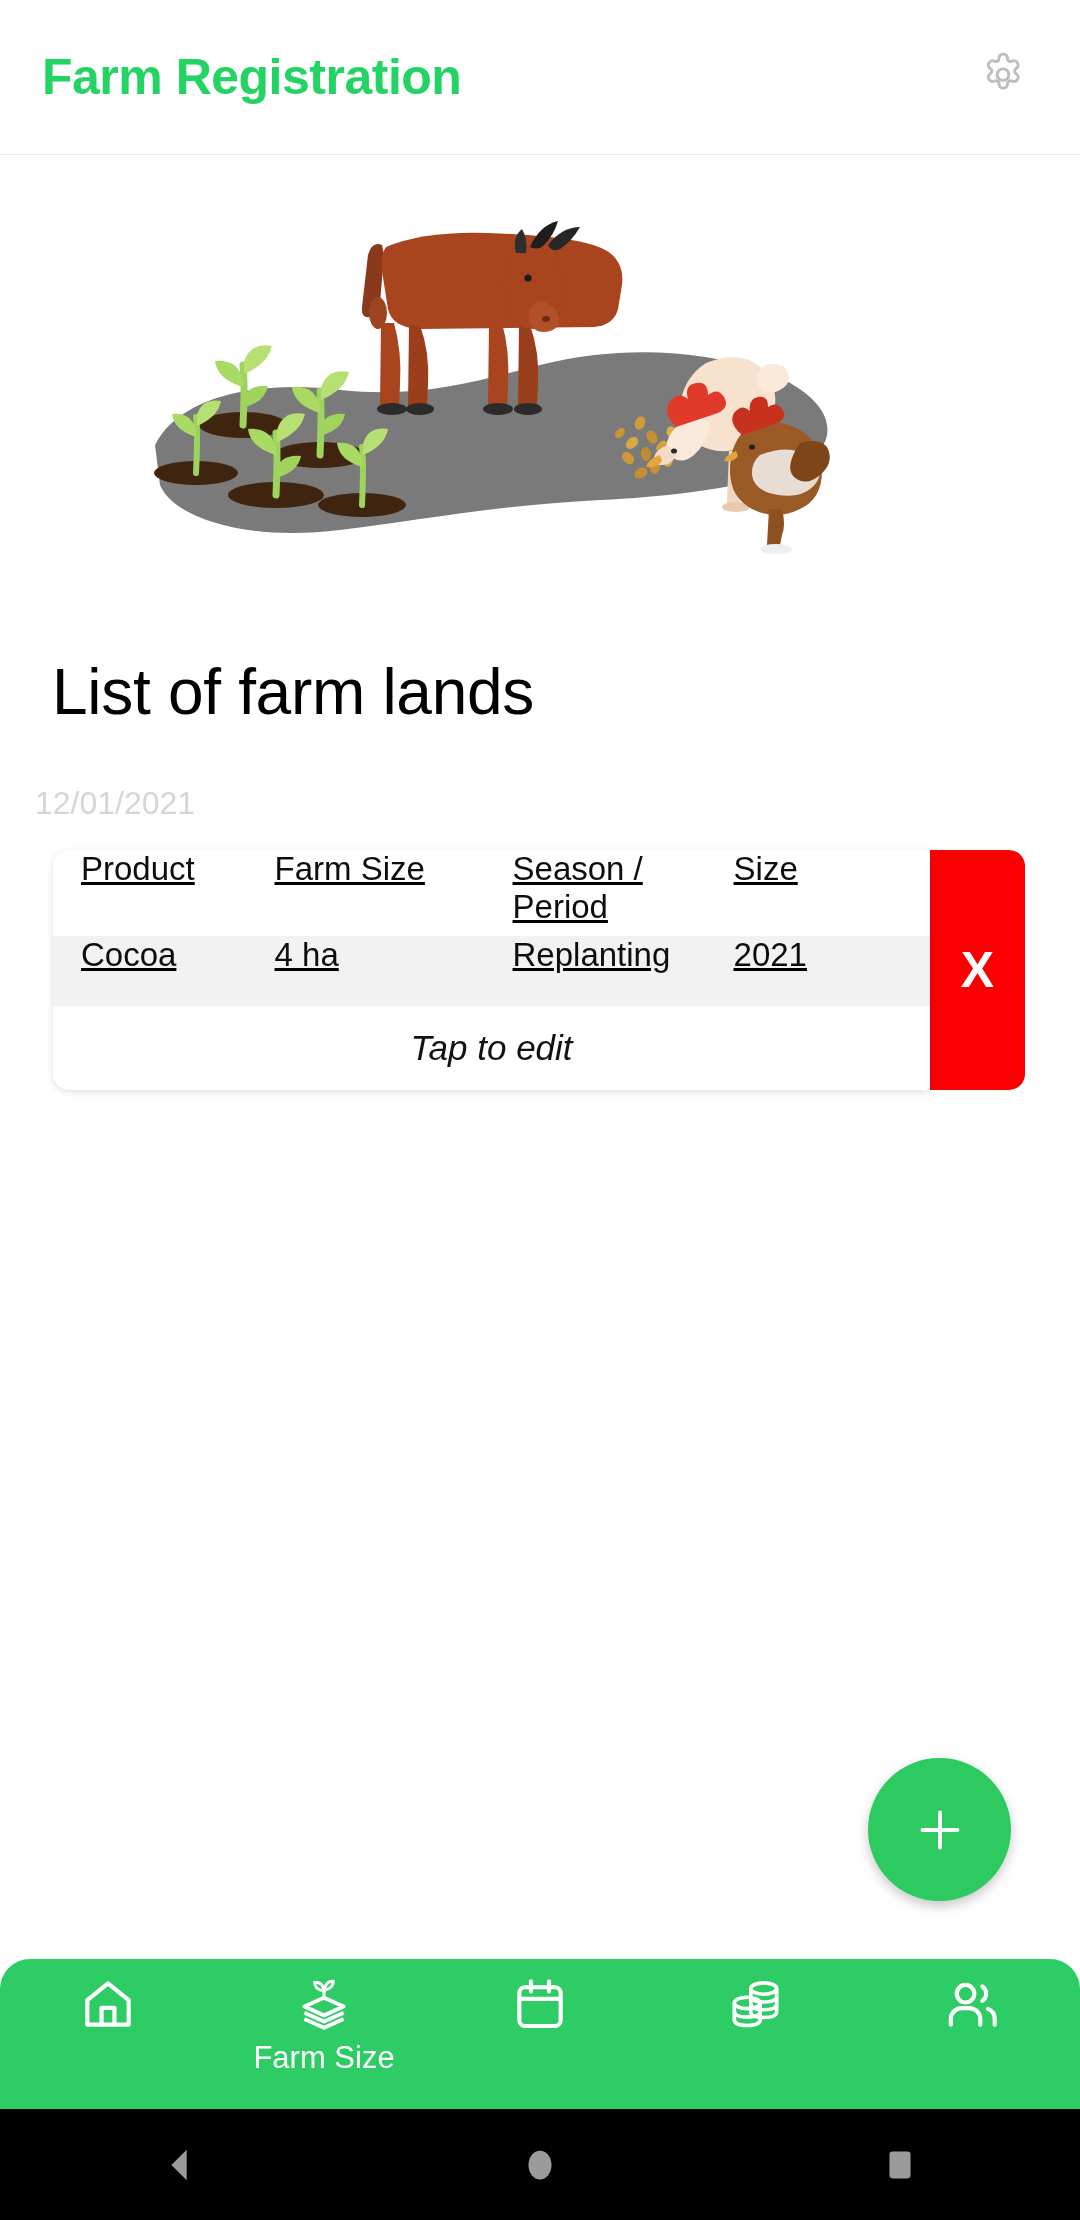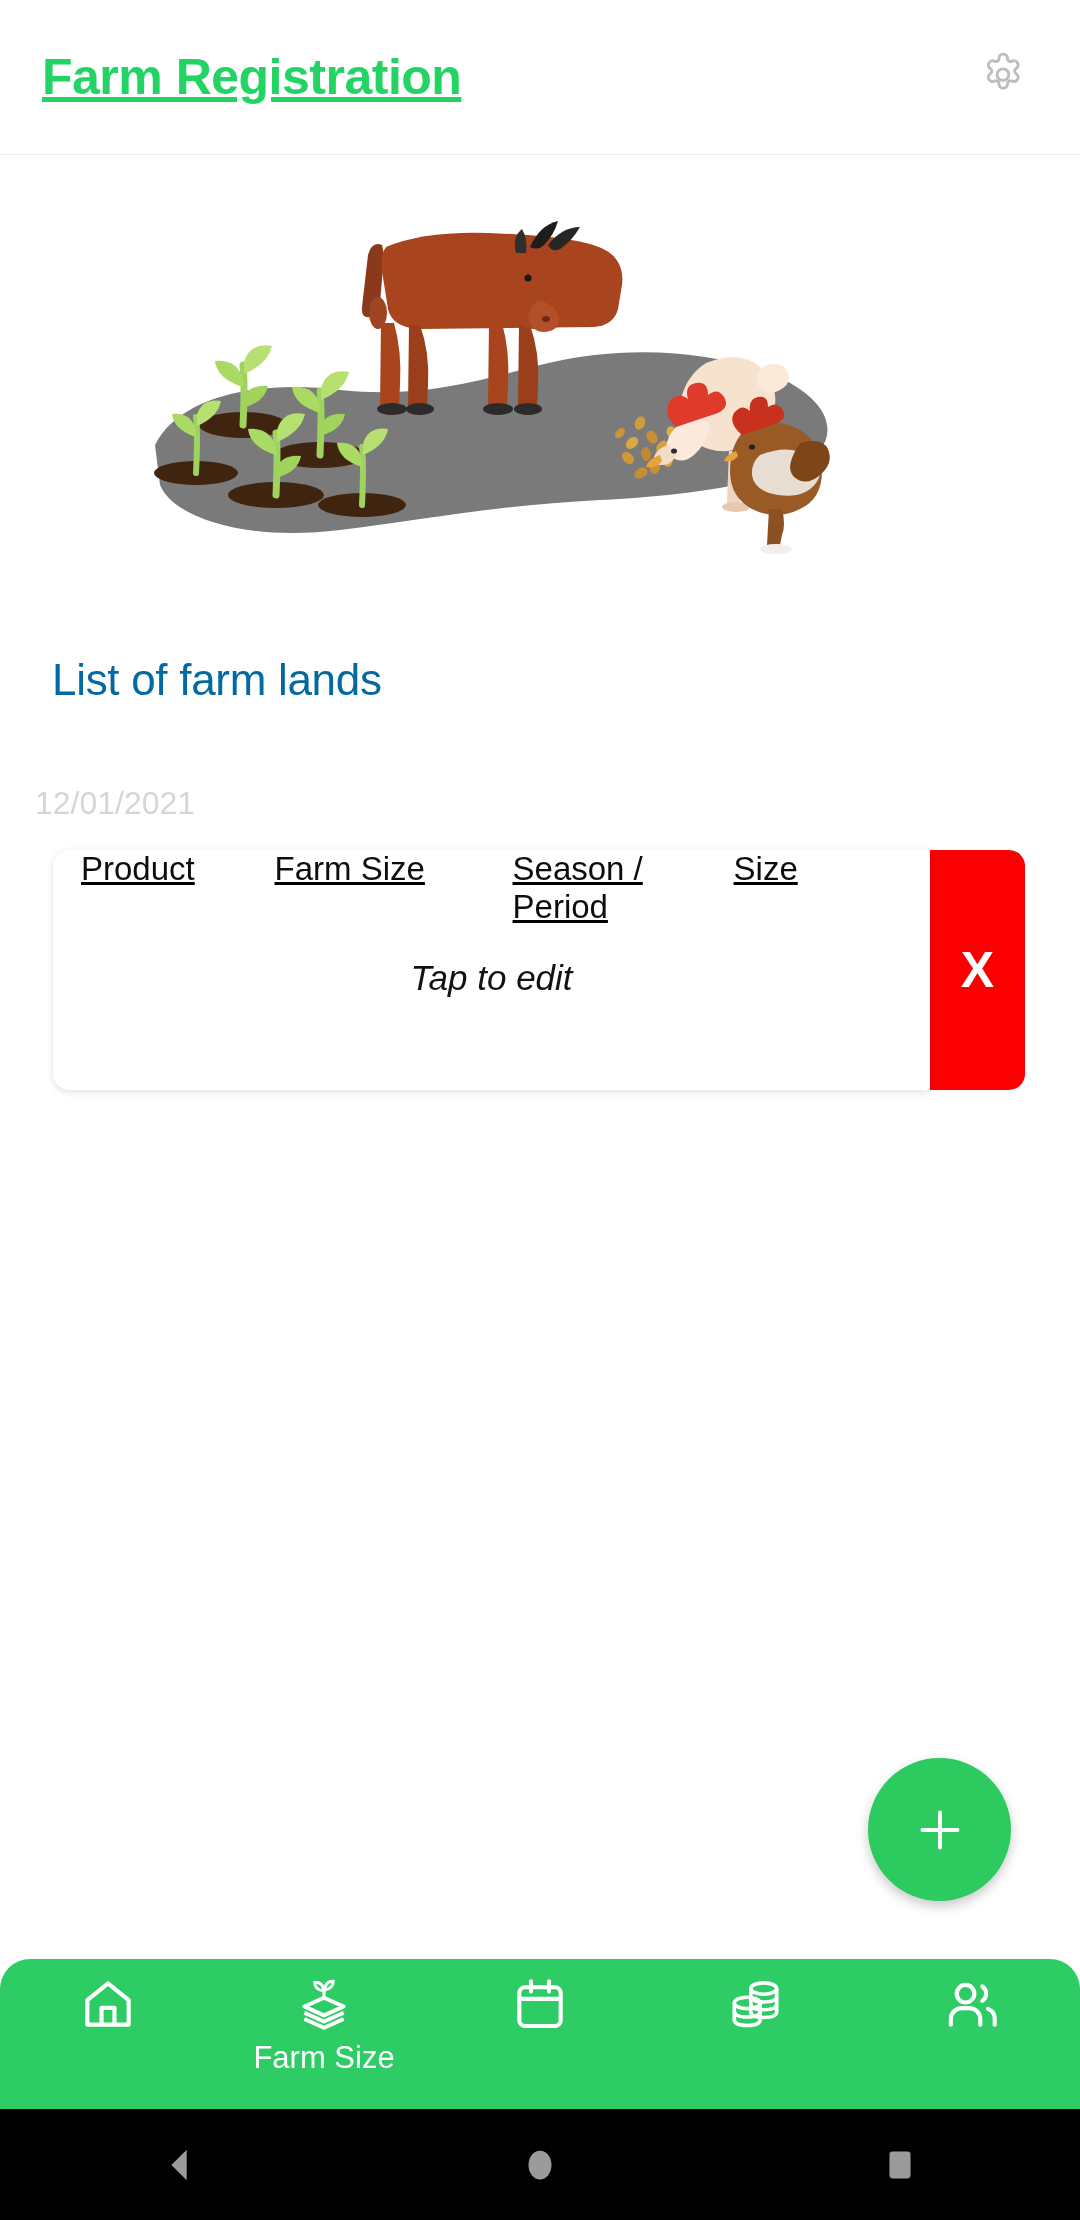--- a/index.html
+++ b/index.html
@@ -12,32 +12,32 @@
   #screen { position:relative; width:1080px; height:2220px; background:#ffffff; }
 
   
   #appbar {
     position:absolute; top:0; left:0; width:1080px; height:155px;
     background:#ffffff; border-bottom:1px solid #ededed;
     display:flex; align-items:center; justify-content:space-between;
     padding:0 40px 0 42px;
   }
   #appbar-title {
-    font-size:50px; font-weight:bold; color:#23d464; letter-spacing:-0.5px;text-decoration:underline;
+    font-size:50px; font-weight:bold; color:#23d464; letter-spacing:-0.5px;
   }
   #gear-btn { width:74px; height:74px; display:flex; align-items:center; justify-content:center; }
 
   
   #hero { position:absolute; top:155px; left:0; width:1080px; height:470px; }
   #hero svg { display:block; width:1080px; height:470px; }
 
   
   #list-title {
     position:absolute; left:52px; top:655px;
-    font-size:44px; color:#0369a1; font-weight:normal; letter-spacing:-0.3px;
+    font-size:64px; color:#000000; font-weight:normal; letter-spacing:-0.3px;
   }
   #list-date {
     position:absolute; left:35px; top:785px;
     font-size:32px; color:#d6d6d6;
   }
 
   
   #card-wrap {
     position:absolute; left:53px; top:850px; width:972px; height:240px;
   }
@@ -219,20 +219,26 @@
 
     <div id="table-card">
 
       <div class="trow" id="head-row">
         <div class="cell c0">Product</div>
         <div class="cell c1">Farm Size</div>
         <div class="cell c2">Season / Period</div>
         <div class="cell c3">Size</div>
       </div>
 
+      <div class="trow" id="data-row">
+        <div class="cell c0">Cocoa</div>
+        <div class="cell c1">4 ha</div>
+        <div class="cell c2">Replanting</div>
+        <div class="cell c3">2021</div>
+      </div>
 
       <div id="tap-row">
         <span id="tap-edit">Tap to edit</span>
       </div>
 
     </div>
   </div>
 
   <div id="fab">
     <svg width="56" height="56" viewBox="0 0 24 24">

